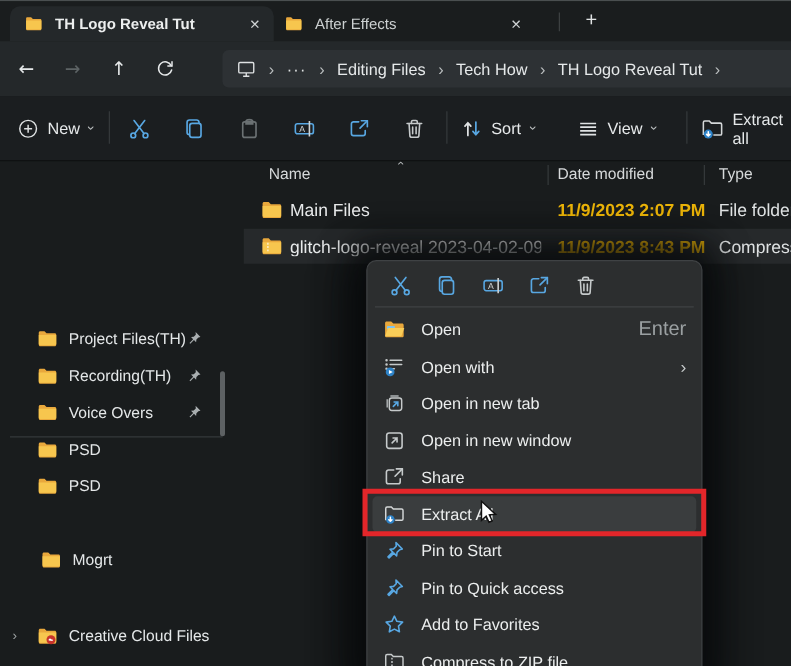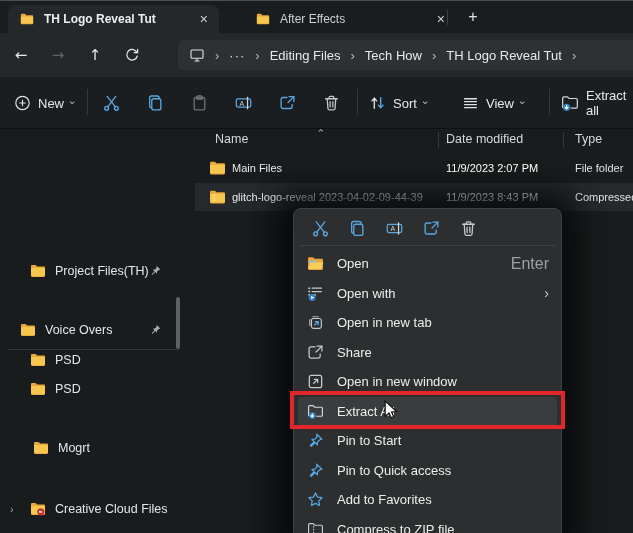--- a/index.html
+++ b/index.html
@@ -5,21 +5,21 @@
   html,body{margin:0;padding:0;background:#000;}
   .screen{position:relative;width:633px;height:533px;overflow:hidden;background:#191c1d;
     font-family:"Liberation Sans","DejaVu Sans",sans-serif;color:#eceeee;border-top:1px solid #4a4f50;box-sizing:border-box;}
   .ic{display:block;}
   span.iw{display:inline-flex;align-items:center;justify-content:center;flex:none;}
 
   
   .tabbar{position:absolute;left:0;top:0;right:0;height:32px;background:#1a1d1e;}
   .tab{position:absolute;top:4px;height:28px;display:flex;align-items:center;font-size:12px;border-radius:8px 8px 0 0;}
   .tab.active{left:8px;width:211px;background:#24282a;font-weight:bold;}
-  .tab.inactive{left:244px;width:212px;color:#ccd0d1;}
+  .tab.inactive{left:216px;width:212px;color:#ccd0d1;}
   .tab .iw{margin:0 10px 0 12px;}
   .tab-close{margin-left:auto;margin-right:11px;font-size:14px;color:#cfd3d4;font-weight:normal;cursor:default;}
   .tabdiv{position:absolute;left:447px;top:9px;width:1px;height:15px;background:#3c4041;}
   .newtab{position:absolute;left:460px;top:3px;width:26px;height:26px;display:flex;align-items:center;justify-content:center;font-size:16px;color:#dfe2e3;}
 
   
   .navbar{position:absolute;left:0;top:32px;right:0;height:44px;background:#24282a;}
   .navbtn{position:absolute;top:10px;width:26px;height:24px;display:flex;align-items:center;justify-content:center;
     font-family:"DejaVu Sans",sans-serif;font-size:15px;color:#e6e9ea;}
   .navbtn.dim{color:#5d6365;}
@@ -42,26 +42,26 @@
   .chevtree{position:absolute;font-size:11px;color:#9da2a3;}
   .sdivider{position:absolute;left:8px;top:221px;width:170px;height:1px;background:#35393b;}
   .sb-thumb{position:absolute;left:176px;top:169px;width:4px;height:52px;background:#5d6163;border-radius:2px;}
 
   
   .filearea{position:absolute;left:195px;top:127px;right:0;bottom:0;}
   .fl-header{position:absolute;left:0;top:0;right:0;height:25px;font-size:12.5px;color:#d6d9da;}
   .fl-h{position:absolute;top:4px;}
   .coldiv{position:absolute;top:4px;width:1px;height:16px;background:#34383a;}
   .sortcaret{position:absolute;left:124px;top:-3px;font-size:10px;color:#b9bdbe;display:inline-block;transform:rotate(-90deg);}
-  .frow{position:absolute;left:0;right:0;height:28px;font-size:11px;color:#e8eaeb;}
+  .frow{position:absolute;left:0;right:0;height:28px;font-size:14px;color:#e8eaeb;}
   .frow.selected{background:#26292b;}
   .fcell{position:absolute;top:50%;transform:translateY(-50%);white-space:nowrap;}
   .fname{left:37px;max-width:201px;overflow:hidden;}
   .ficon{left:14px;}
-  .fdate{left:251px;color:#ffffff;}
+  .fdate{left:251px;color:#eab308;font-weight:bold;}
   .ftype{left:380px;color:#dfe2e3;}
 
   
   .ctxmenu{position:absolute;left:293px;top:207px;width:269px;background:#2c2e2f;border:1px solid #3f4244;border-radius:8px;
     padding:4px;box-sizing:border-box;z-index:5;
     box-shadow:0 -6px 26px 10px rgba(8,10,11,.55),0 10px 30px 14px rgba(8,10,11,.55),-8px 0 26px 8px rgba(8,10,11,.45);}
   .ctx-iconrow{display:flex;align-items:center;height:30px;padding-left:4px;}
   .ctx-ibtn{width:37px;display:flex;justify-content:center;}
   .ctx-sep{height:1px;background:#3f4244;margin:2px 2px 3px;}
   .ctx-item{height:29.5px;display:flex;align-items:center;padding:0 8px 0 9px;border-radius:4px;font-size:13px;color:#eceeee;}
@@ -263,21 +263,35 @@
             <path d="M1 5h14v7c0 .7-.5 1.2-1.2 1.2H2.2C1.5 13.2 1 12.7 1 12z" fill="#f7c64e"></path>
           </svg>
         </span>
       <span>Project Files(TH)</span>
       <span class="pin iw">
           <svg class="ic" width="13" height="13" viewBox="0 0 16 16">
             <path d="M9.2 2l4.8 4.8-2 .5-2 2-.3 2.7-2.1-2.1L4 13.5l-.8-.8 3.6-3.6L4.7 7l2.7-.3 2-2z" fill="#a9aeb0"></path>
           </svg>
         </span>
     </div>
-    <div class="srow" style="top:187px;padding-left:20px">
+    <div class="srow" style="top:158px;padding-left:30px">
+      <span class="iw">
+          <svg class="ic" width="16" height="16" viewBox="0 0 16 16">
+            <path d="M1 3.2c0-.7.5-1.2 1.2-1.2h3.4l1.6 1.6h6.6c.7 0 1.2.5 1.2 1.2v8c0 .7-.5 1.2-1.2 1.2H2.2c-.7 0-1.2-.5-1.2-1.2z" fill="#e9a83c"></path>
+            <path d="M1 5h14v7c0 .7-.5 1.2-1.2 1.2H2.2C1.5 13.2 1 12.7 1 12z" fill="#f7c64e"></path>
+          </svg>
+        </span>
+      <span>Recording(TH)</span>
+      <span class="pin iw">
+          <svg class="ic" width="13" height="13" viewBox="0 0 16 16">
+            <path d="M9.2 2l4.8 4.8-2 .5-2 2-.3 2.7-2.1-2.1L4 13.5l-.8-.8 3.6-3.6L4.7 7l2.7-.3 2-2z" fill="#a9aeb0"></path>
+          </svg>
+        </span>
+    </div>
+    <div class="srow" style="top:187px;padding-left:30px">
       <span class="iw">
           <svg class="ic" width="16" height="16" viewBox="0 0 16 16">
             <path d="M1 3.2c0-.7.5-1.2 1.2-1.2h3.4l1.6 1.6h6.6c.7 0 1.2.5 1.2 1.2v8c0 .7-.5 1.2-1.2 1.2H2.2c-.7 0-1.2-.5-1.2-1.2z" fill="#e9a83c"></path>
             <path d="M1 5h14v7c0 .7-.5 1.2-1.2 1.2H2.2C1.5 13.2 1 12.7 1 12z" fill="#f7c64e"></path>
           </svg>
         </span>
       <span>Voice Overs</span>
       <span class="pin iw">
           <svg class="ic" width="13" height="13" viewBox="0 0 16 16">
             <path d="M9.2 2l4.8 4.8-2 .5-2 2-.3 2.7-2.1-2.1L4 13.5l-.8-.8 3.6-3.6L4.7 7l2.7-.3 2-2z" fill="#a9aeb0"></path>
@@ -471,39 +485,39 @@
             <g stroke="#58a7e2" stroke-width="1.2" fill="none" stroke-linecap="round">
               <path d="M7.2 10.4l3.2-3.2M7.8 7.2h2.8v2.8"></path>
             </g>
           </svg>
         </span>
       <span>Open in new tab</span>
     </div>
     <div class="ctx-item">
       <span class="iw">
           <svg class="ic" width="17" height="17" viewBox="0 0 16 16">
+            <g fill="none" stroke="#c6cacb" stroke-width="1.2" stroke-linecap="round">
+              <rect x="2.2" y="2.2" width="11.6" height="11.6" rx="1.8"></rect>
+              <path d="M6.3 9.7L10 6M7 6h3v3"></path>
+            </g>
+          </svg>
+        </span>
+      <span>Open in new window</span>
+    </div>
+    <div class="ctx-item">
+      <span class="iw">
+          <svg class="ic" width="17" height="17" viewBox="0 0 16 16">
             <g fill="none" stroke="#c6cacb" stroke-width="1.2" stroke-linejoin="round" stroke-linecap="round">
               <path d="M7.5 2.8H3.6c-.9 0-1.6.7-1.6 1.6v7.2c0 .9.7 1.6 1.6 1.6h7.2c.9 0 1.6-.7 1.6-1.6V9.4"></path>
               <path d="M9.5 2H14v4.5"></path>
               <path d="M14 2L8.5 7.5"></path>
             </g>
           </svg>
         </span>
       <span>Share</span>
-    </div>
-    <div class="ctx-item">
-      <span class="iw">
-          <svg class="ic" width="17" height="17" viewBox="0 0 16 16">
-            <g fill="none" stroke="#c6cacb" stroke-width="1.2" stroke-linecap="round">
-              <rect x="2.2" y="2.2" width="11.6" height="11.6" rx="1.8"></rect>
-              <path d="M6.3 9.7L10 6M7 6h3v3"></path>
-            </g>
-          </svg>
-        </span>
-      <span>Open in new window</span>
     </div>
     <div class="ctx-item hl">
       <span class="iw">
           <svg class="ic" width="17" height="17" viewBox="0 0 16 16">
             <path d="M1.5 12.5v-9c0-.6.4-1 1-1h3.2l1.5 1.5h6.3c.6 0 1 .4 1 1v6.5c0 .6-.4 1-1 1H8.6" fill="none" stroke="#d4d7d8" stroke-width="1.1"></path>
             <circle cx="5" cy="11.8" r="3.2" fill="#2e83c8"></circle>
             <g stroke="#fff" stroke-width="1.1" fill="none" stroke-linecap="round">
               <path d="M5 10.2v3M5 13.2l-1.2-1.2M5 13.2l1.2-1.2"></path>
             </g>
           </svg>

